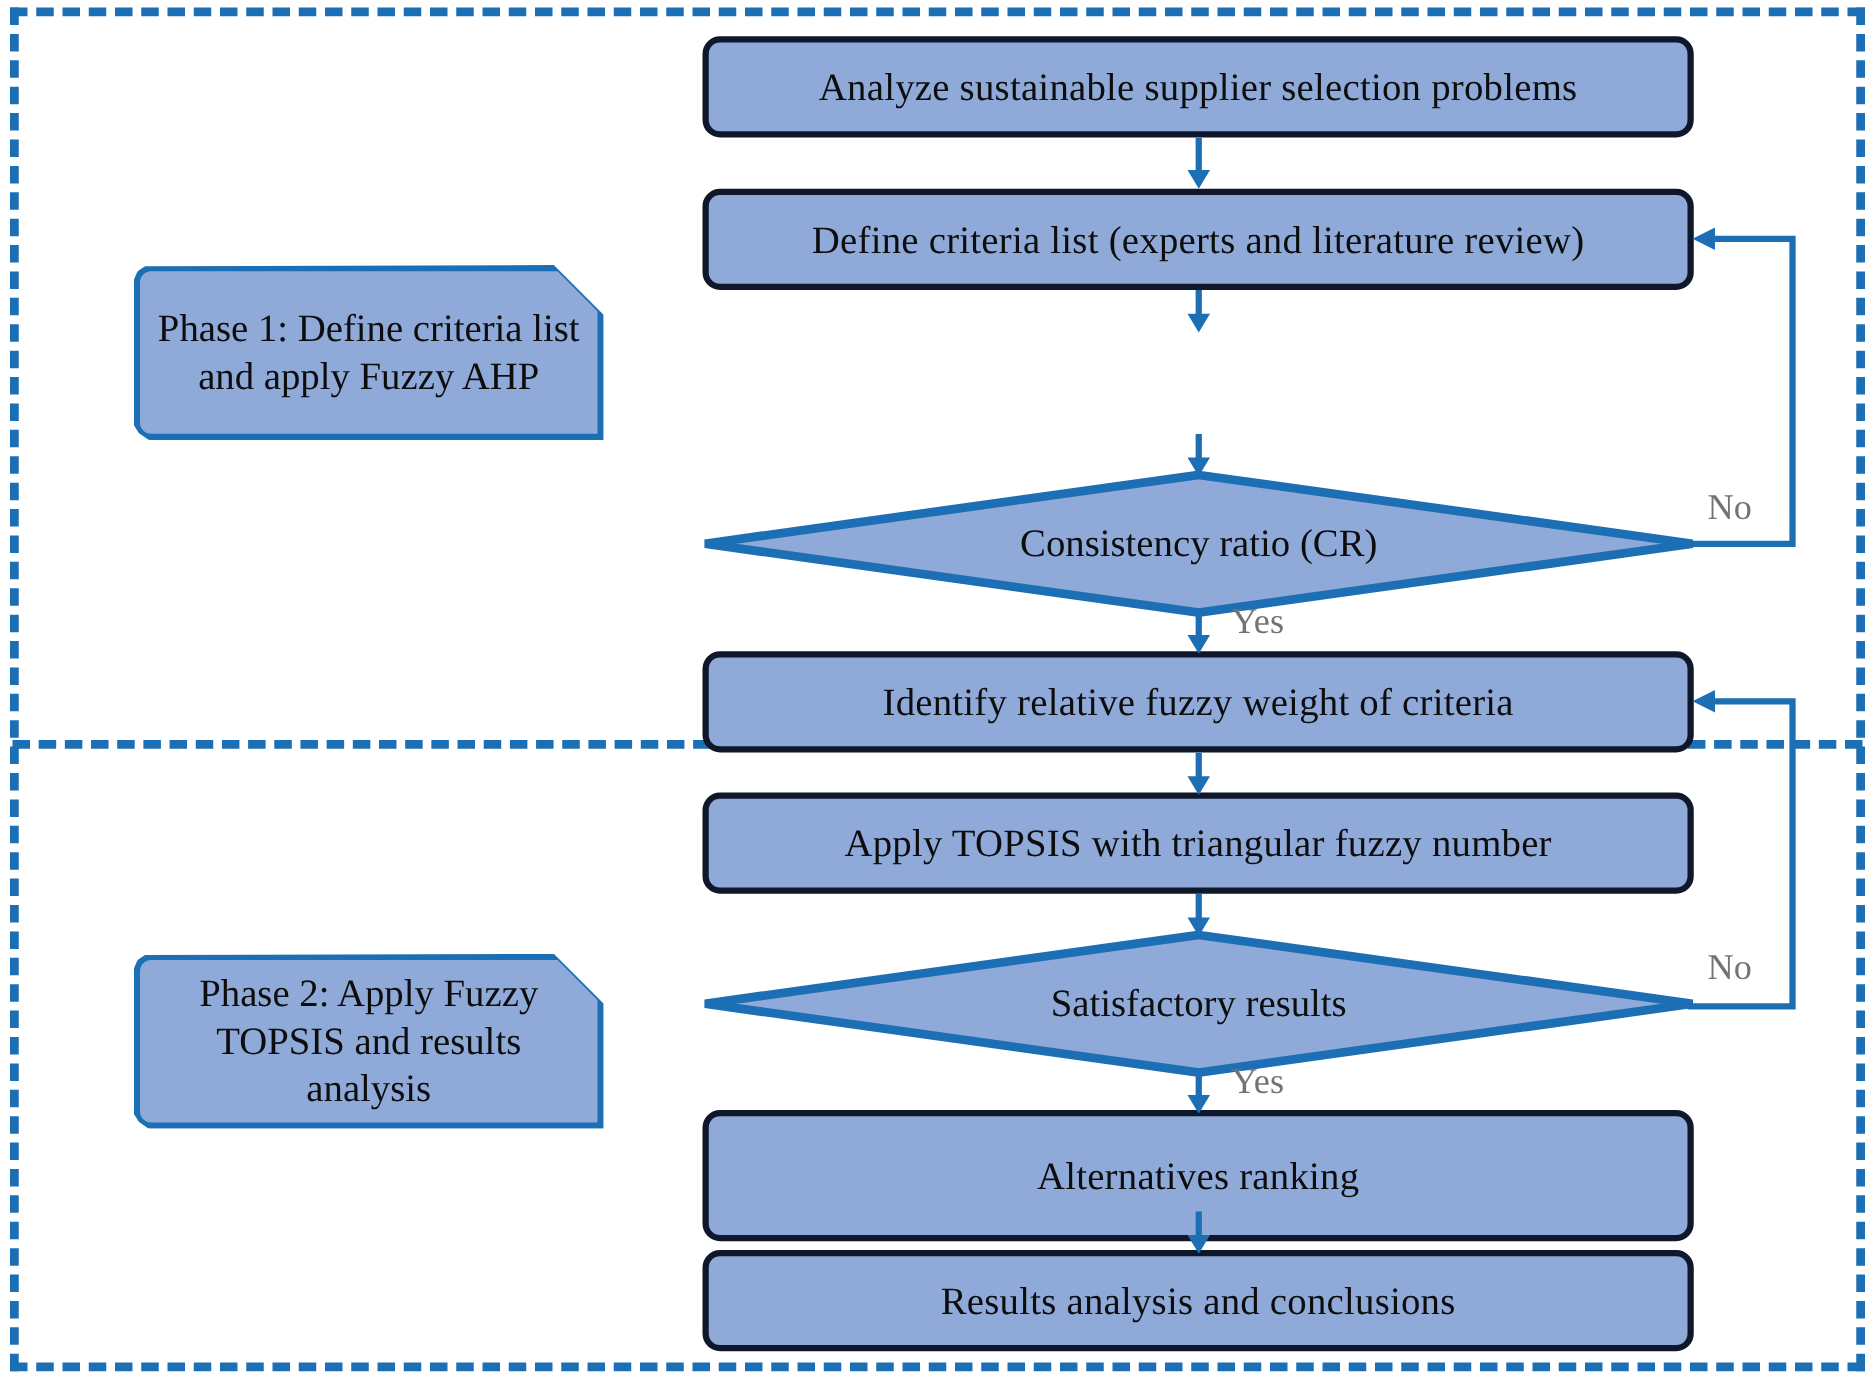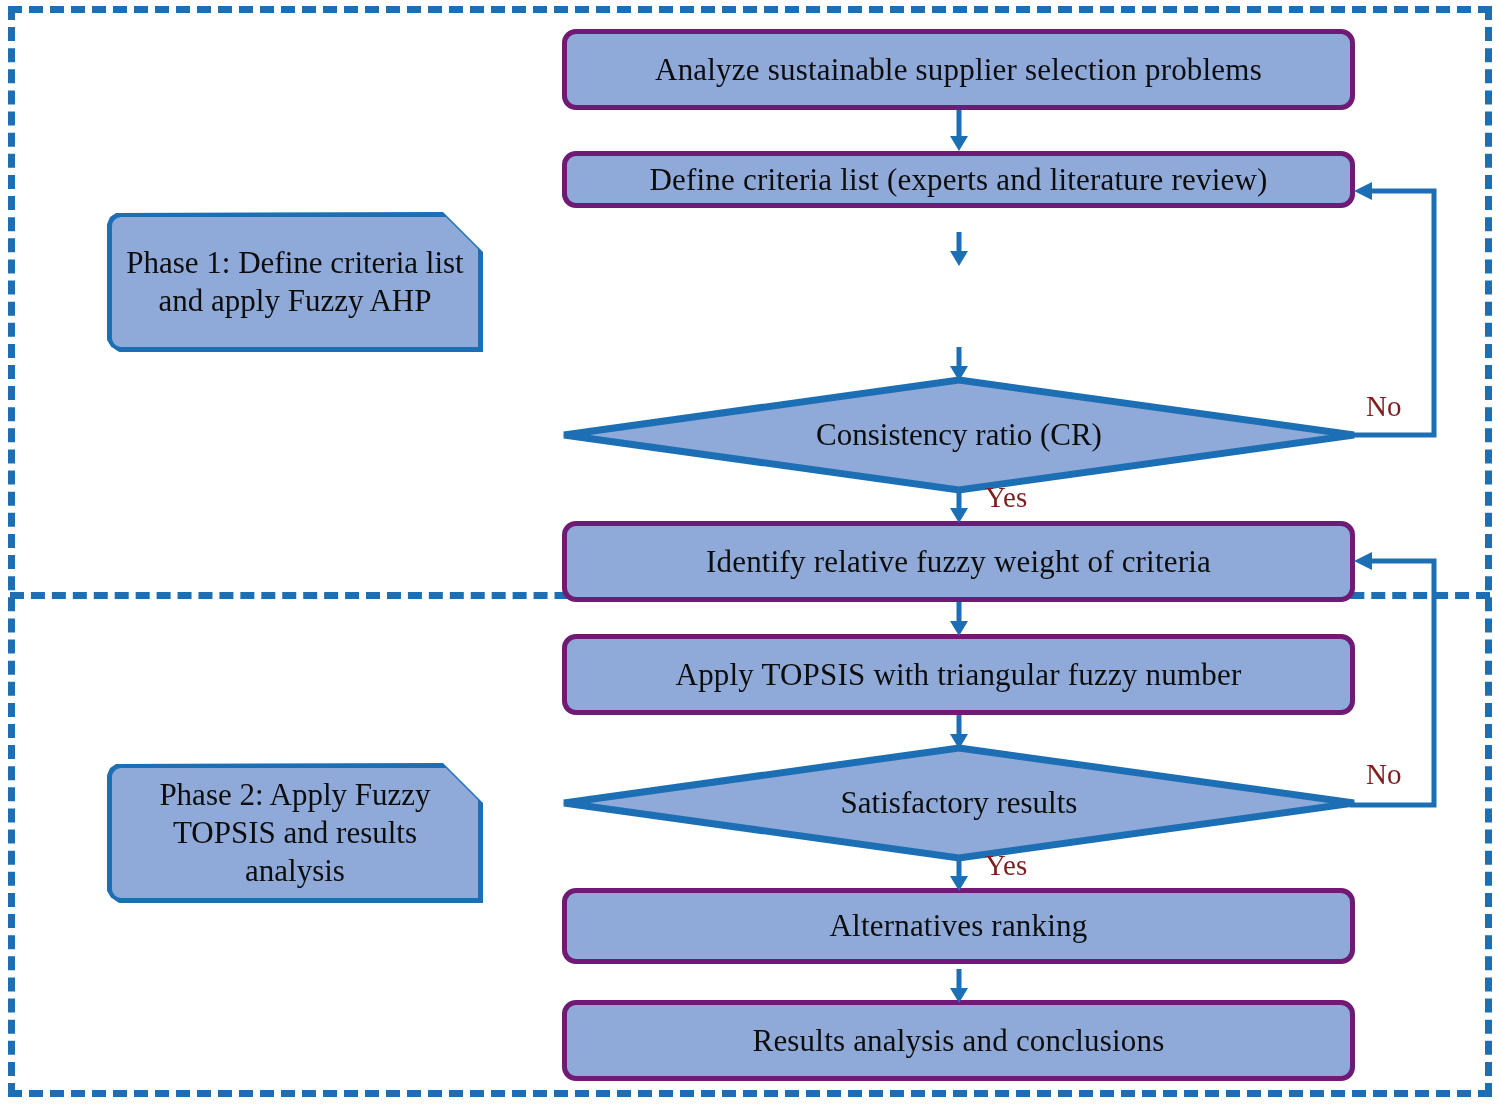--- a/index.html
+++ b/index.html
@@ -40,21 +40,21 @@
     width: 1480px;
     height: 0;
     border-top: 7px dashed #1C6FB4;
   }
 
   
   .pbox {
     position: absolute;
     box-sizing: border-box;
     background: #8FAAD8;
-    border: 5px solid #701a75;
+    border: 5px solid #0f172a;
     border-radius: 14px;
     display: flex;
     align-items: center;
     justify-content: center;
     text-align: center;
     color: #0d0d0d;
     font-size: 31px;
     line-height: 1.15;
     letter-spacing: 0.2px;
   }
@@ -112,21 +112,21 @@
   
   .loop {
     position: absolute;
   }
   .loop svg { display: block; }
 
   
   .edge-label {
     position: absolute;
     font-size: 29px;
-    color: #7f1d1d;
+    color: #737373;
     white-space: nowrap;
   }
 </style>
 </head>
 <body>
 
 <div id="canvas">
 
   <div id="outer-frame" class="frame"></div>
 
@@ -143,34 +143,34 @@
     <svg style="position:absolute; left:0; top:0;" width="376" height="140" aria-hidden="true">
       <path d="M 2.5,14 A 11.5,11.5 0 0 1 14,2.5 L 340,2.5 L 373.5,36 L 373.5,137.5 L 14,137.5 A 11.5,11.5 0 0 1 2.5,126 Z" fill="#8FAAD8" stroke="#1C6FB4" stroke-width="5"></path>
     </svg>
     <span class="inner">Phase 2: Apply Fuzzy TOPSIS and results analysis</span>
   </div>
 
   <div class="pbox" style="left:562px; top:29px; width:793px; height:81px;">
     <span>Analyze sustainable supplier selection problems</span>
   </div>
 
-  <div class="pbox" style="left:562px; top:151px; width:793px; height:57px;">
+  <div class="pbox" style="left:562px; top:151px; width:793px; height:81px;">
     <span>Define criteria list (experts and literature review)</span>
   </div>
 
 
   <div class="pbox" style="left:562px; top:634px; width:793px; height:81px;">
     <span>Apply TOPSIS with triangular fuzzy number</span>
   </div>
 
   <div class="pbox" style="left:562px; top:521px; width:793px; height:81px;">
     <span>Identify relative fuzzy weight of criteria</span>
   </div>
 
-  <div class="pbox" style="left:562px; top:888px; width:793px; height:76px;">
+  <div class="pbox" style="left:562px; top:888px; width:793px; height:105px;">
     <span>Alternatives ranking</span>
   </div>
 
   <div class="pbox" style="left:562px; top:1000px; width:793px; height:81px;">
     <span>Results analysis and conclusions</span>
   </div>
 
   <div class="diamond-wrap" style="left:560px; top:376px; width:798px; height:118px;">
     <svg width="798" height="118" aria-hidden="true">
       <polygon points="399,4 794,59 399,114 4,59" fill="#8FAAD8" stroke="#1C6FB4" stroke-width="7" stroke-linejoin="miter"></polygon>

